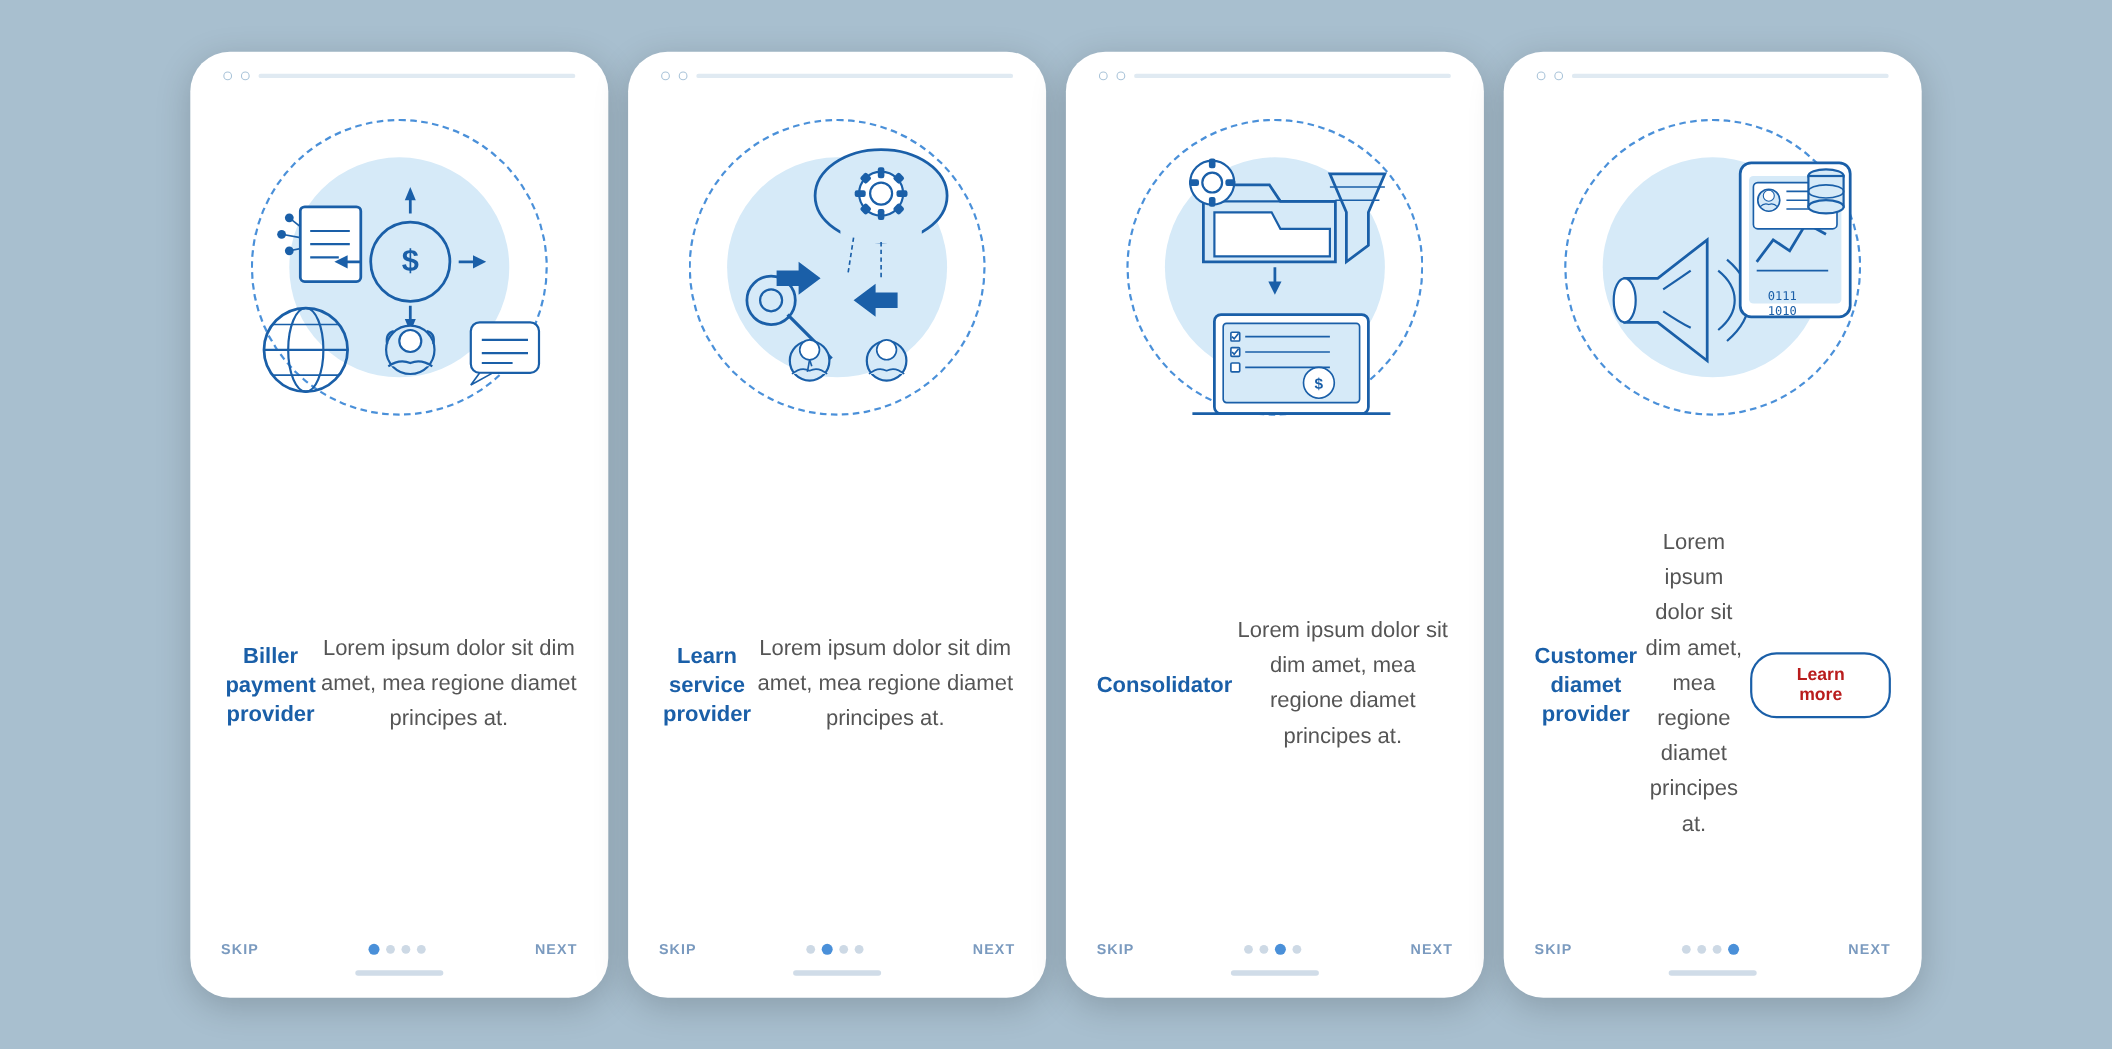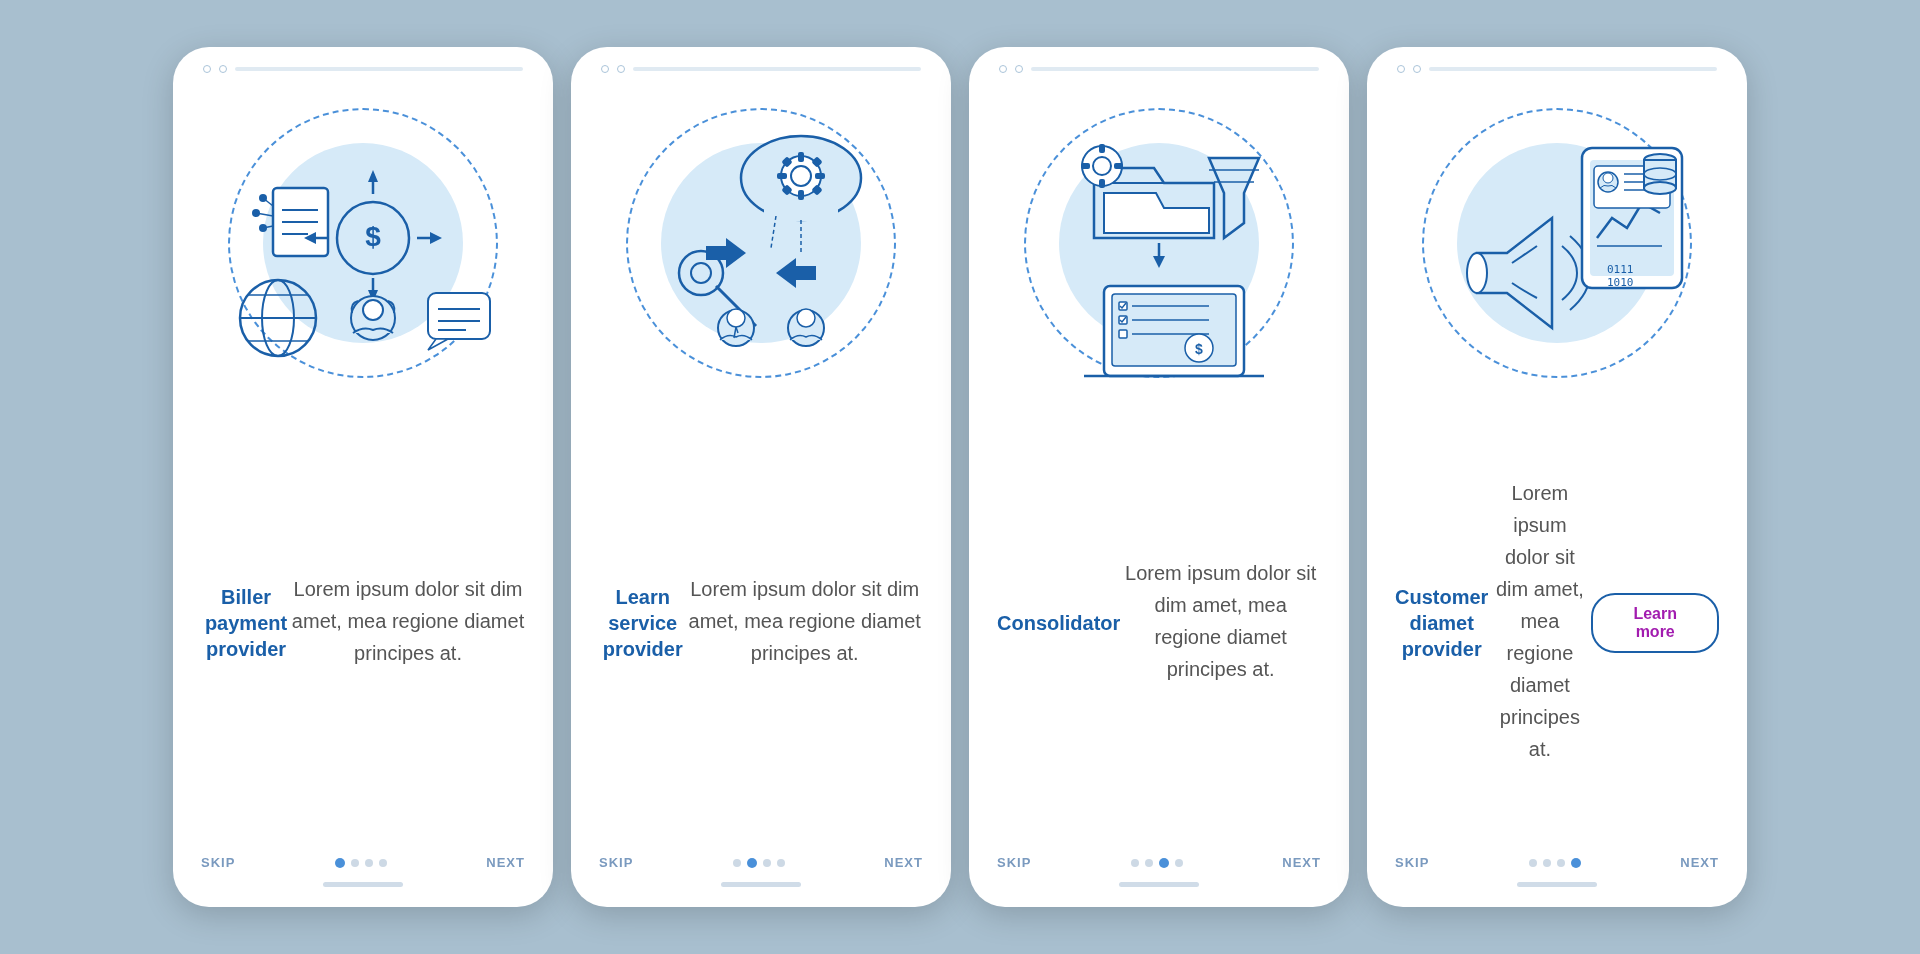--- a/index.html
+++ b/index.html
@@ -118,21 +118,21 @@
       color: #555;
       line-height: 1.6;
       margin-bottom: 16px;
     }
 
     .learn-more-btn {
       border: 2px solid #1a5fa8;
       border-radius: 24px;
       padding: 10px 40px;
       background: transparent;
-      color: #a21caf;
+      color: #b91c1c;
       font-size: 16px;
       font-weight: 600;
       cursor: pointer;
       margin-bottom: 12px;
     }
 
     
     .card-footer {
       width: 100%;
       padding: 12px 28px 20px 28px;

